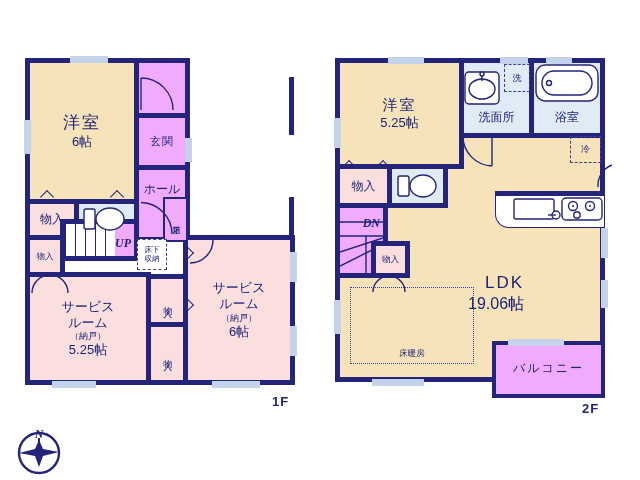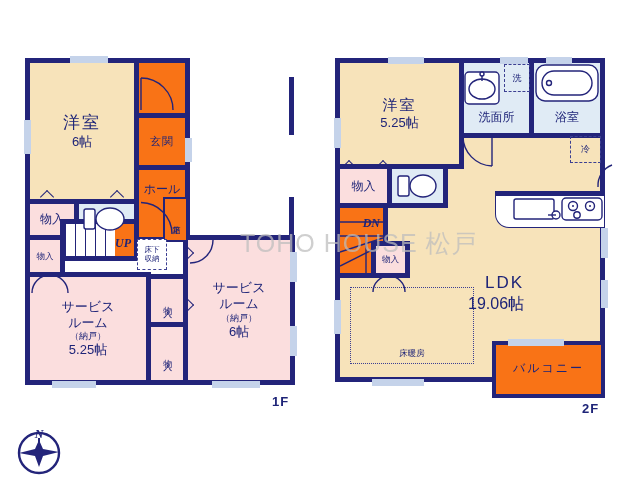--- a/index.html
+++ b/index.html
@@ -23,21 +23,21 @@
     position:absolute;box-sizing:border-box;
     border:5px solid var(--wall);
     display:flex;flex-direction:column;align-items:center;justify-content:center;
     text-align:center;line-height:1.25;z-index:1;
   }
   .ov{z-index:3;justify-content:center;}          
   .thin{border-width:2px;}
   .cream{background:var(--cream);}
   .pink{background:var(--pink);}
   .blue{background:var(--blue);}
-  .white{background:#f97316;}
+  .white{background:#f0abfc;}
   .lbl{color:var(--ink);}
   .big{font-size:17px;letter-spacing:2px;}
   .mid{font-size:13px;}
   .sm{font-size:11px;letter-spacing:1px;}
   .xs{font-size:12px;}
   .xxs{font-size:9px;}
   .vtext{writing-mode:vertical-rl;text-orientation:upright;letter-spacing:2px;}
   .dash{
     position:absolute;box-sizing:border-box;border:1.2px dashed #3c3f92;
     display:flex;align-items:center;justify-content:center;z-index:4;color:var(--ink);
@@ -280,21 +280,20 @@
       <path class="s" d="M1,17 A16,16 0 0 1 17,1"></path>
       <path class="s" d="M17,1 A16,16 0 0 1 33,17"></path>
     </svg>
 
     <div class="chev" style="left:344px;top:162px;"></div>
     <div class="chev" style="left:378px;top:162px;"></div>
 
     <div class="floor-label" style="left:582px;top:401px;">2F</div>
   </div>
 
-  <div class="watermark" style="left:240px;top:227px;">TOHO HOUSE 松戸</div>
 
   <svg class="icon" style="left:12px;top:424px;z-index:20;" width="54" height="54">
     <circle cx="27" cy="29" r="20" fill="none" stroke="#23247a" stroke-width="2.4"></circle>
     <text x="27" y="14" text-anchor="middle" font-size="12" font-style="italic" font-family="Liberation Serif, DejaVu Serif, serif" fill="#23247a" font-weight="bold">N</text>
     <line x1="27" y1="14" x2="27" y2="29" stroke="#23247a" stroke-width="2"></line>
     <polygon points="7,29 23,25 27,16 31,25 47,28 31,32 27,43 23,32" fill="#23247a"></polygon>
   </svg>
 
 </div>
 

